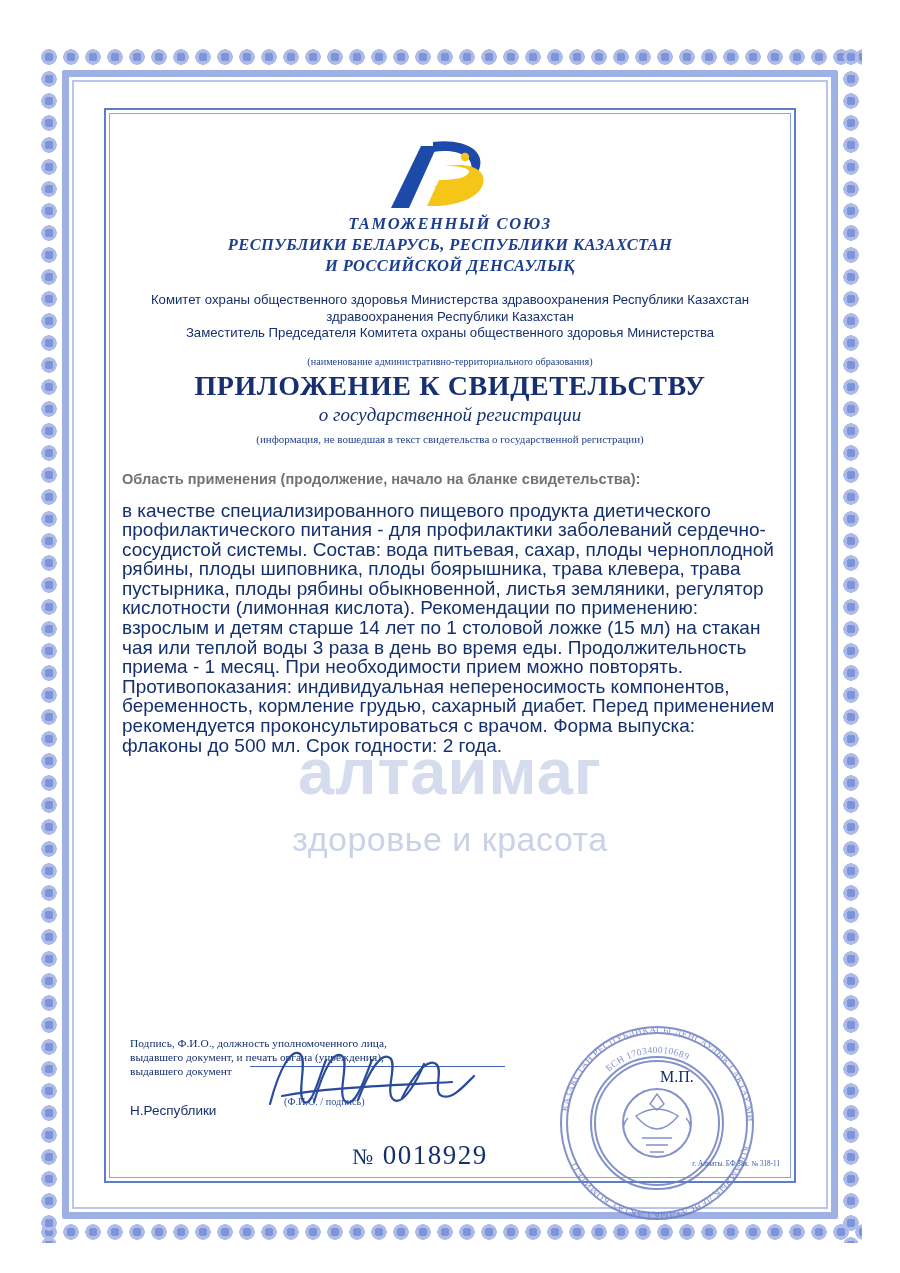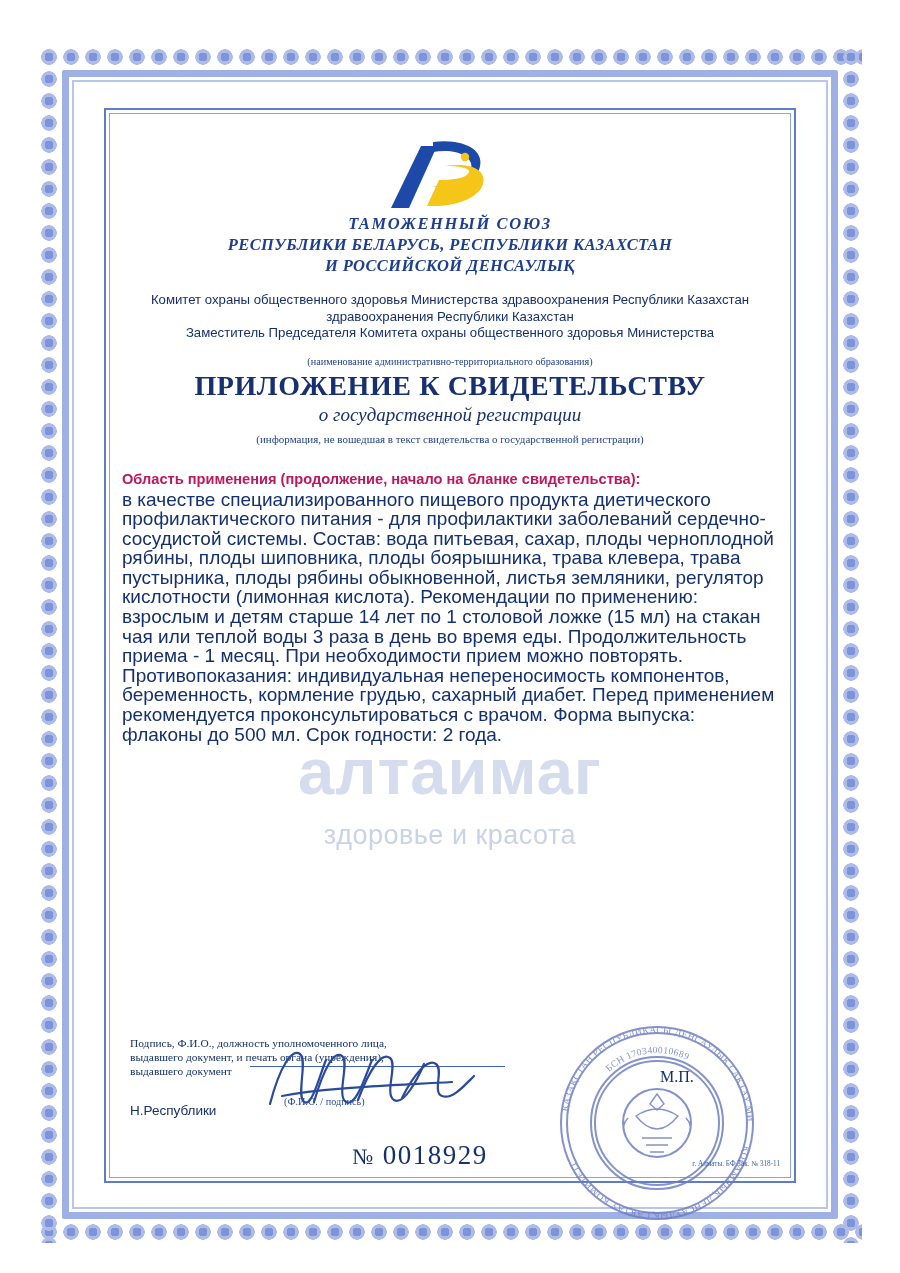--- a/index.html
+++ b/index.html
@@ -163,22 +163,22 @@
     margin-top: 7px;
   }
 
   .body-block {
     margin: 26px 8px 0 10px;
     color: #14306e;
   }
   .body-heading {
     font-size: 14.6px;
     font-weight: bold;
-    color: #be185d;
-    margin-bottom: 3px;
+    color: #737373;
+    margin-bottom: 14px;
   }
   .body-text {
     font-size: 19px;
     line-height: 19.6px;
     text-align: left;
     color: #14306e;
   }
 
   
   .wm {
@@ -189,21 +189,21 @@
     pointer-events: none;
   }
   .wm .wm1 {
     font-size: 65px;
     color: #d5dced;
     font-weight: bold;
     letter-spacing: 1px;
     line-height: 72px;
   }
   .wm .wm2 {
-    font-size: 27px;
+    font-size: 34px;
     color: #c9d2e6;
     margin-top: 12px;
     letter-spacing: .5px;
   }
 
   
   .sig-block {
     position: absolute;
     left: 18px;
     top: 918px;

